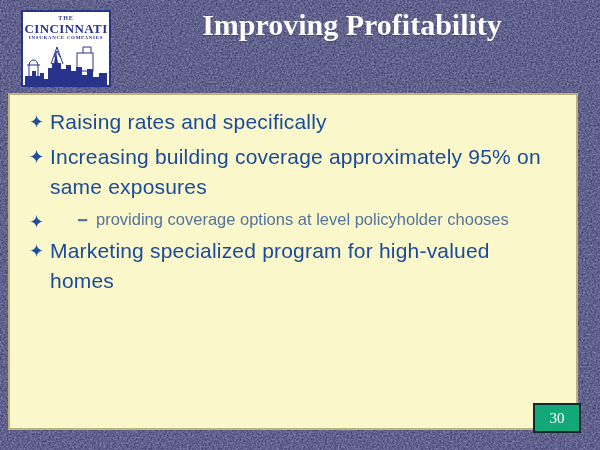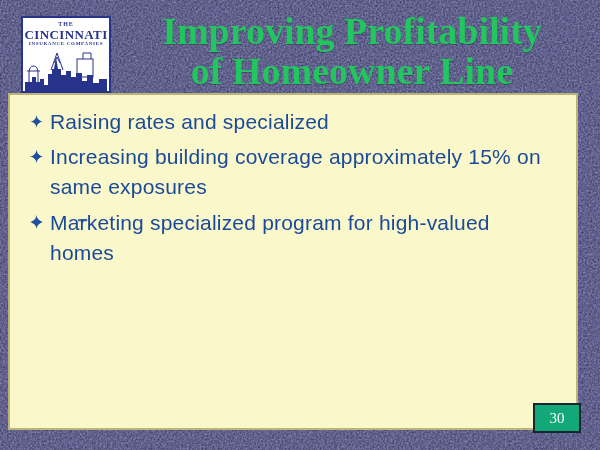--- a/index.html
+++ b/index.html
@@ -4,39 +4,39 @@
 <style>
   html,body{margin:0;padding:0;}
   body{
     width:600px;height:450px;position:relative;overflow:hidden;
     background:#2e2e58;
     font-family:"Liberation Sans",sans-serif;
   }
   .texture{position:absolute;left:0;top:0;width:600px;height:450px;z-index:0;}
 
   
-  .header{position:absolute;left:0;top:6px;width:600px;height:69px;z-index:2;}
+  .header{position:absolute;left:0;top:0;width:600px;height:69px;z-index:2;}
   .logo-box{
     position:absolute;left:21px;top:10px;width:90px;height:77px;
     background:#ffffff;border:2px solid #28348c;box-sizing:border-box;
     text-align:center;overflow:hidden;
   }
   .logo-the{font-family:"Liberation Serif",serif;font-weight:bold;font-size:6px;line-height:7px;
     color:#28348c;margin-top:3px;letter-spacing:1px;}
   .logo-name{font-family:"Liberation Serif",serif;font-weight:bold;font-size:13px;line-height:13px;
     color:#28348c;letter-spacing:0.4px;}
   .logo-sub{font-family:"Liberation Serif",serif;font-weight:bold;font-size:5px;line-height:6px;
     color:#28348c;letter-spacing:0.7px;}
   .logo-skyline{display:block;margin:2px auto 0 auto;}
 
   .title{
     position:absolute;left:112px;right:8px;top:5px;
     text-align:center;
     font-family:"Liberation Serif",serif;font-weight:bold;
-    font-size:38px;line-height:40px;color:#22c55e;
+    font-size:30px;line-height:40px;color:#ffffff;
     text-shadow:0 1px 0 rgba(0,0,0,0.25);
   }
 
   
   .content{
     position:absolute;left:8px;top:93px;width:570px;height:337px;
     background:#faf7ca;border:2px solid #bcb27a;box-sizing:border-box;
     z-index:1;
   }
   ul.bullets{list-style:none;margin:0;padding:12px 12px 0 22px;}
@@ -97,55 +97,55 @@
         </g>
         <path fill="#28348c" d="M0 42 L0 33 L7 33 L7 28 L11 28 L11 33 L15 33 L15 30 L19 30 L19 36 L23 36
              L23 25 L27 25 L27 20 L29 20 L31 8 L33 20 L36 20 L36 26 L41 26 L41 22
              L46 22 L46 28 L51 28 L51 24 L57 24 L57 32 L62 32 L62 26 L68 26 L68 34
              L74 34 L74 30 L82 30 L82 42 Z"></path>
       </svg>
     </div>
 
     <div class="title">
       <span>Improving Profitability</span><br>
-      <span>of Homeowner Line</span>
     </div>
   </div>
 
   <div class="content">
     <ul class="bullets">
 
       <li class="main">
         <span class="star">✦</span>
-        <span>Raising rates and specialized</span>
+        <span>Raising rates and specifically</span>
       </li>
 
       <li class="main">
         <span class="star">✦</span>
       </li>
 
       <li class="main wrap3">
         <span class="star">✦</span>
-        <span>Increasing building coverage approximately 15% on same exposures</span>
+        <span>Increasing building coverage approximately 95% on same exposures</span>
       </li>
 
       <li class="main">
         <span class="star">✦</span>
       </li>
 
       <li class="sub">
         <span class="dash">–</span>
       </li>
 
       <li class="sub">
         <span class="dash">–</span>
       </li>
 
       <li class="sub">
         <span class="dash">–</span>
+        <span>providing coverage options at level policyholder chooses</span>
       </li>
 
       <li class="main wrap5">
         <span class="star">✦</span>
         <span>Marketing specialized program for high-valued homes</span>
       </li>
 
     </ul>
   </div>
 

